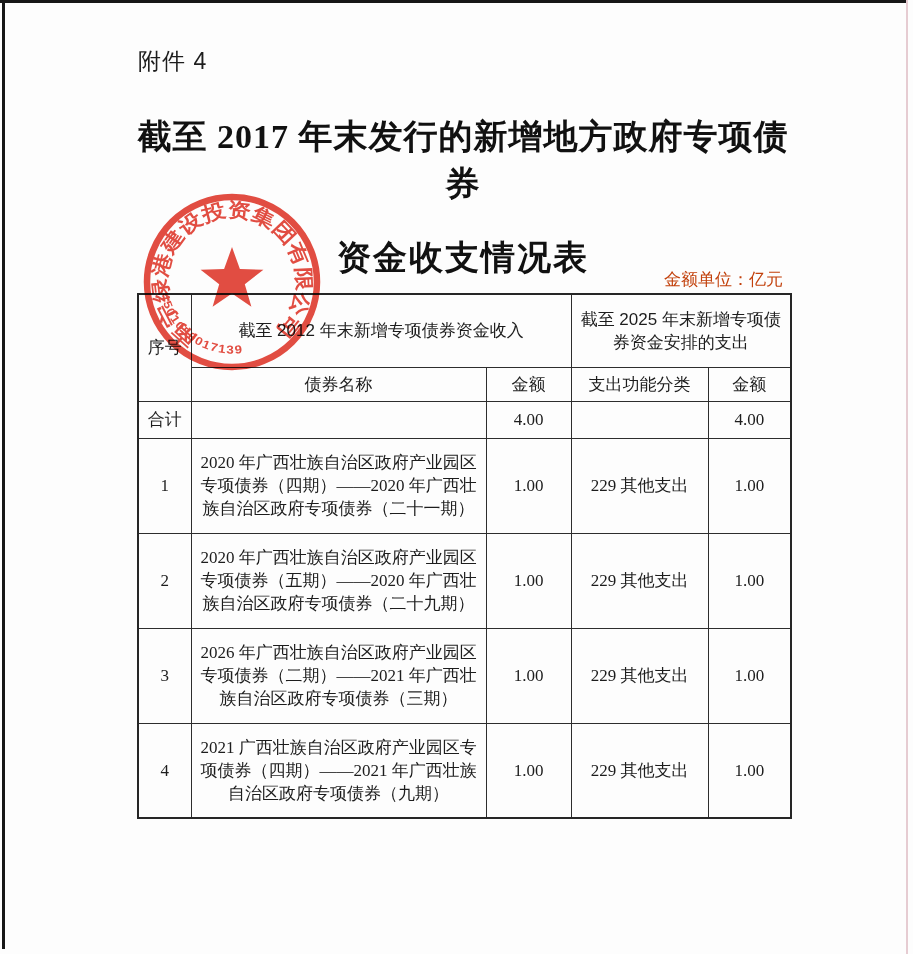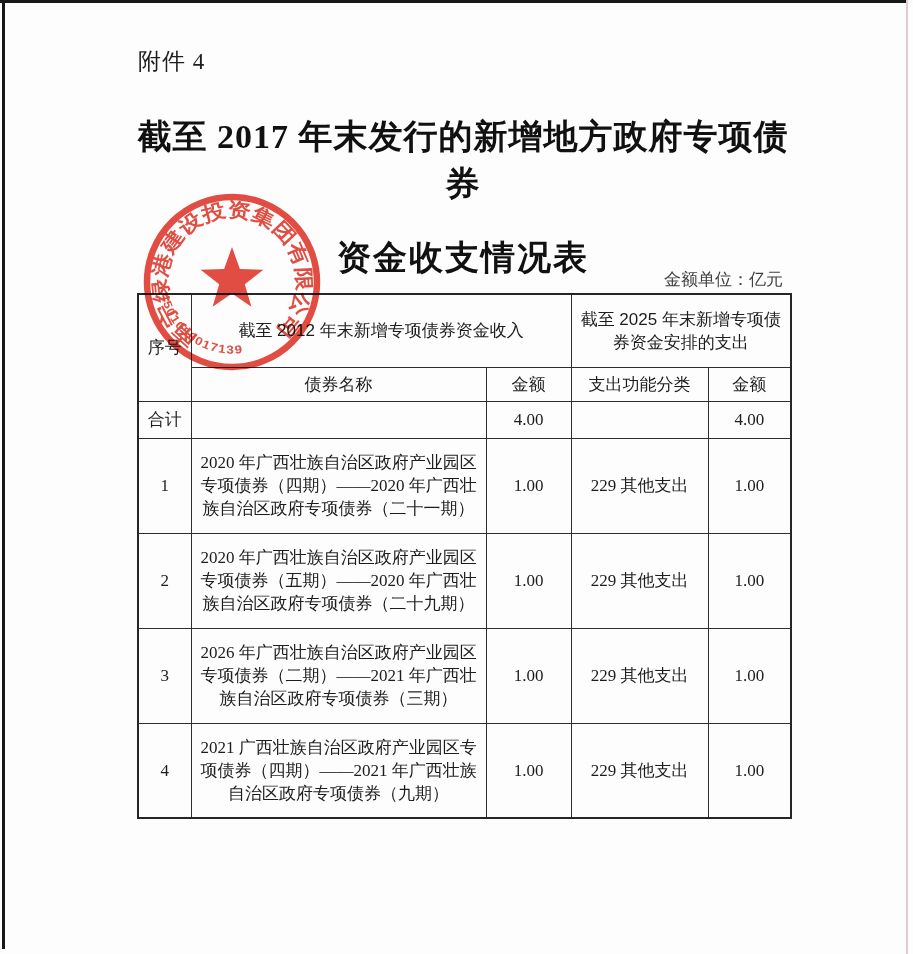--- a/index.html
+++ b/index.html
@@ -7,31 +7,31 @@
     width:913px;height:954px;position:relative;background:#fdfdfd;overflow:hidden;
     font-family:"Liberation Serif","DejaVu Serif",serif;color:#1d1d1d;
   }
   
   .edge-top{position:absolute;left:0;top:0;width:908px;height:3px;background:#171717;}
   .edge-left{position:absolute;left:2px;top:0;width:3px;height:949px;background:#171717;}
   .edge-right{position:absolute;left:906px;top:0;width:2px;height:954px;background:#e6ccd2;}
 
   .attachment{
     position:absolute;left:138px;top:46px;font-size:23px;
-    font-family:Liberation Serif, serif;font-weight:500;letter-spacing:1px;
+    font-family:Liberation Sans, sans-serif;font-weight:500;letter-spacing:1px;
   }
   .title-line{
     position:absolute;left:13px;width:900px;text-align:center;
     font-weight:700;font-size:34px;letter-spacing:1px;
     font-family:"Liberation Serif","DejaVu Serif",serif;color:#111;
   }
   .t1{top:114px;} .t2{top:161px;} .t3{top:207px;letter-spacing:2px;margin-top:28px;}
   .unit-note{
     position:absolute;left:600px;top:268px;width:183px;text-align:right;
-    font-size:17px;color:#404040;
+    font-size:17px;color:#c2410c;
   }
 
   table.bond{
     position:absolute;left:137px;top:293px;width:653px;
     border-collapse:collapse;table-layout:fixed;
     border:2px solid #262626;font-size:17px;color:#1d1d1d;
   }
   table.bond td,table.bond th{
     border:1px solid #2d2d2d;text-align:center;vertical-align:middle;
     padding:2px 5px;font-weight:400;line-height:23px;overflow:hidden;

